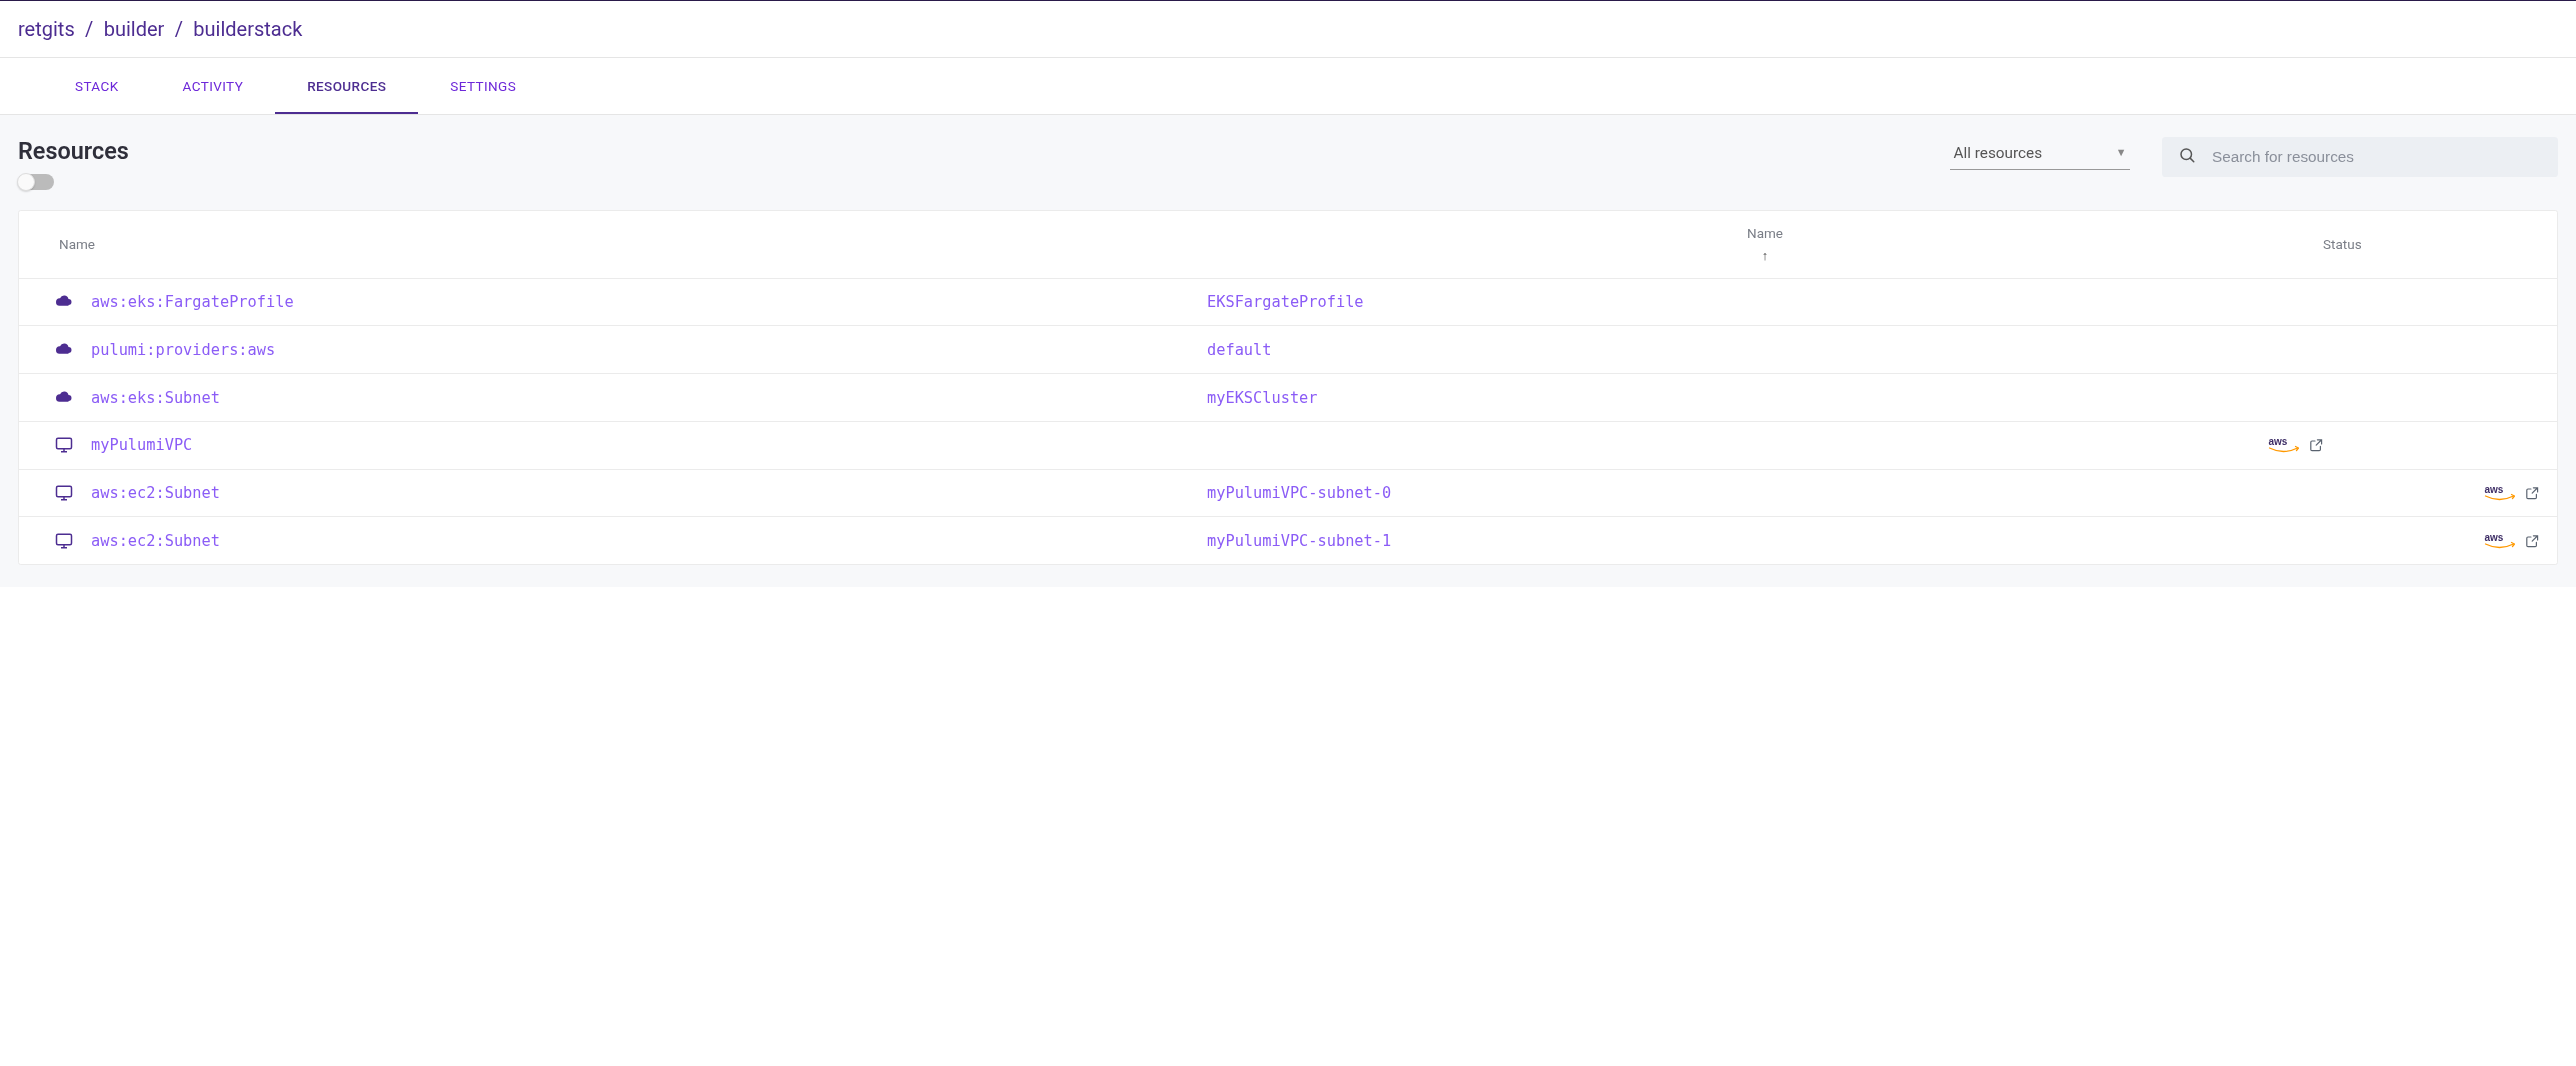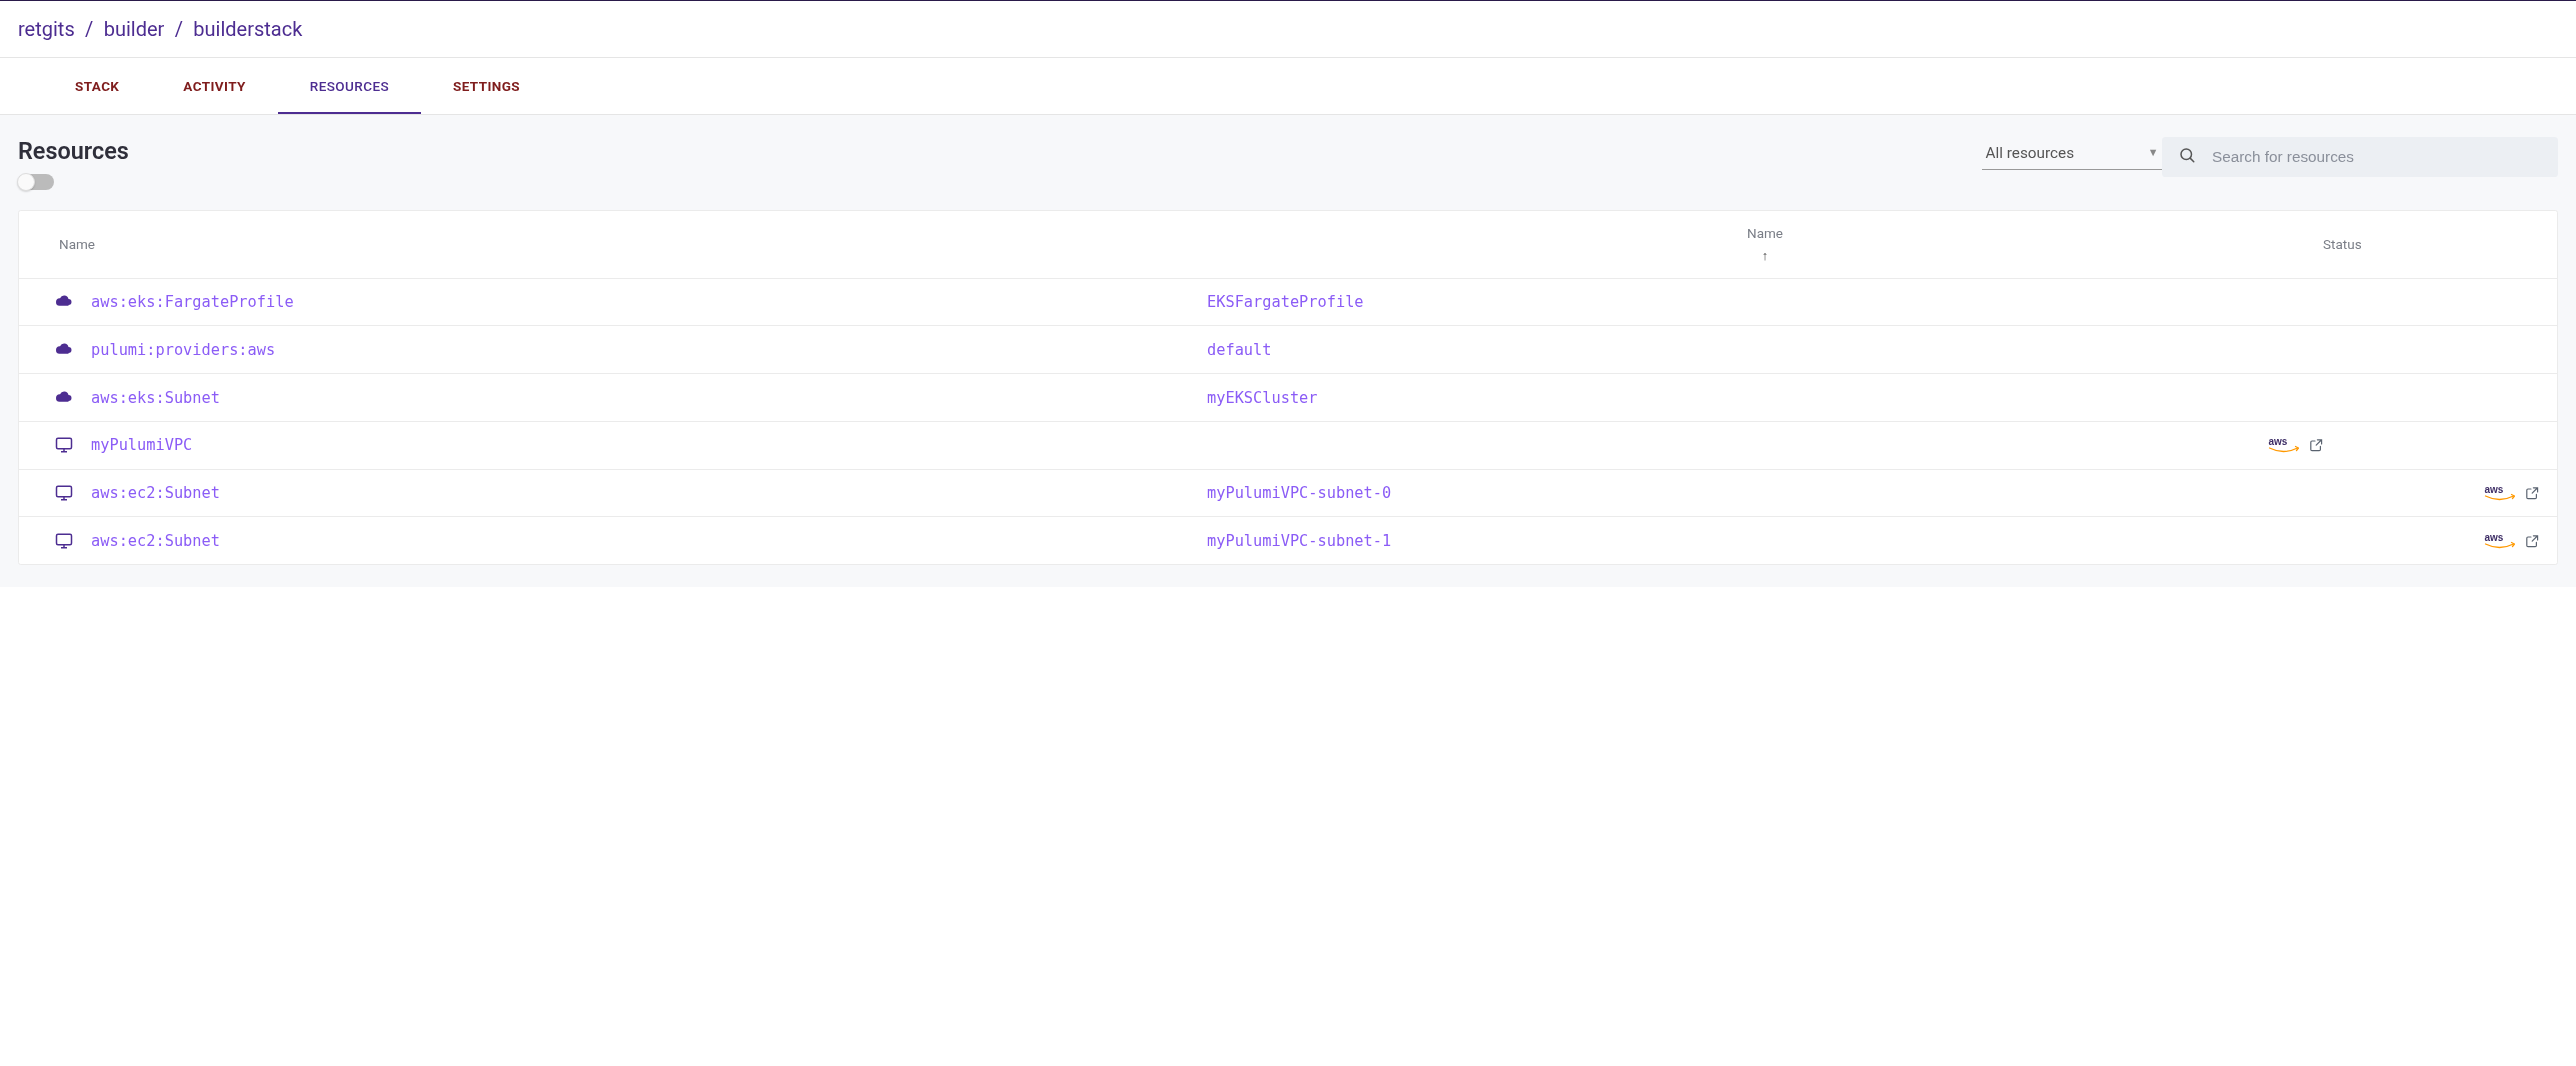--- a/index.html
+++ b/index.html
@@ -23,24 +23,24 @@
     
     .tabbar {
       display: flex;
       border-bottom: 0.9px solid #e5e5e5;
       padding-left: 43px;
     }
     .tab {
       padding: 20px 32px 18px 32px;
       font-size: 13.5px;
       letter-spacing: 0.4px;
-      color: #7f1d1d;
+      color: #6d28d9;
       cursor: pointer;
       border-bottom: 2.7px solid transparent;
-      font-weight: 700;
+      font-weight: 400;
     }
     .tab.active {
       color: #4d2d91;
       border-bottom-color: #4d2d91;
       font-weight: 500;
     }
     
     .content-area {
       background: #f7f8fa;
       padding: 21.6px 18px;
@@ -78,20 +78,21 @@
     
     .filter-select {
       min-width: 180px;
       border-bottom: 0.9px solid #999;
       padding: 7.2px 3.6px;
       display: flex;
       align-items: center;
       color: #555;
       font-size: 15.3px;
       cursor: pointer;
+      margin-right: 32px;
       align-self: flex-start;
     }
     .filter-select .arrow { margin-left: auto; color:#888; font-size:10.8px; }
     
     .search-box {
       background: #eceff3;
       border-radius: 3.6px;
       padding: 9px 16px;
       display: flex;
       align-items: center;

